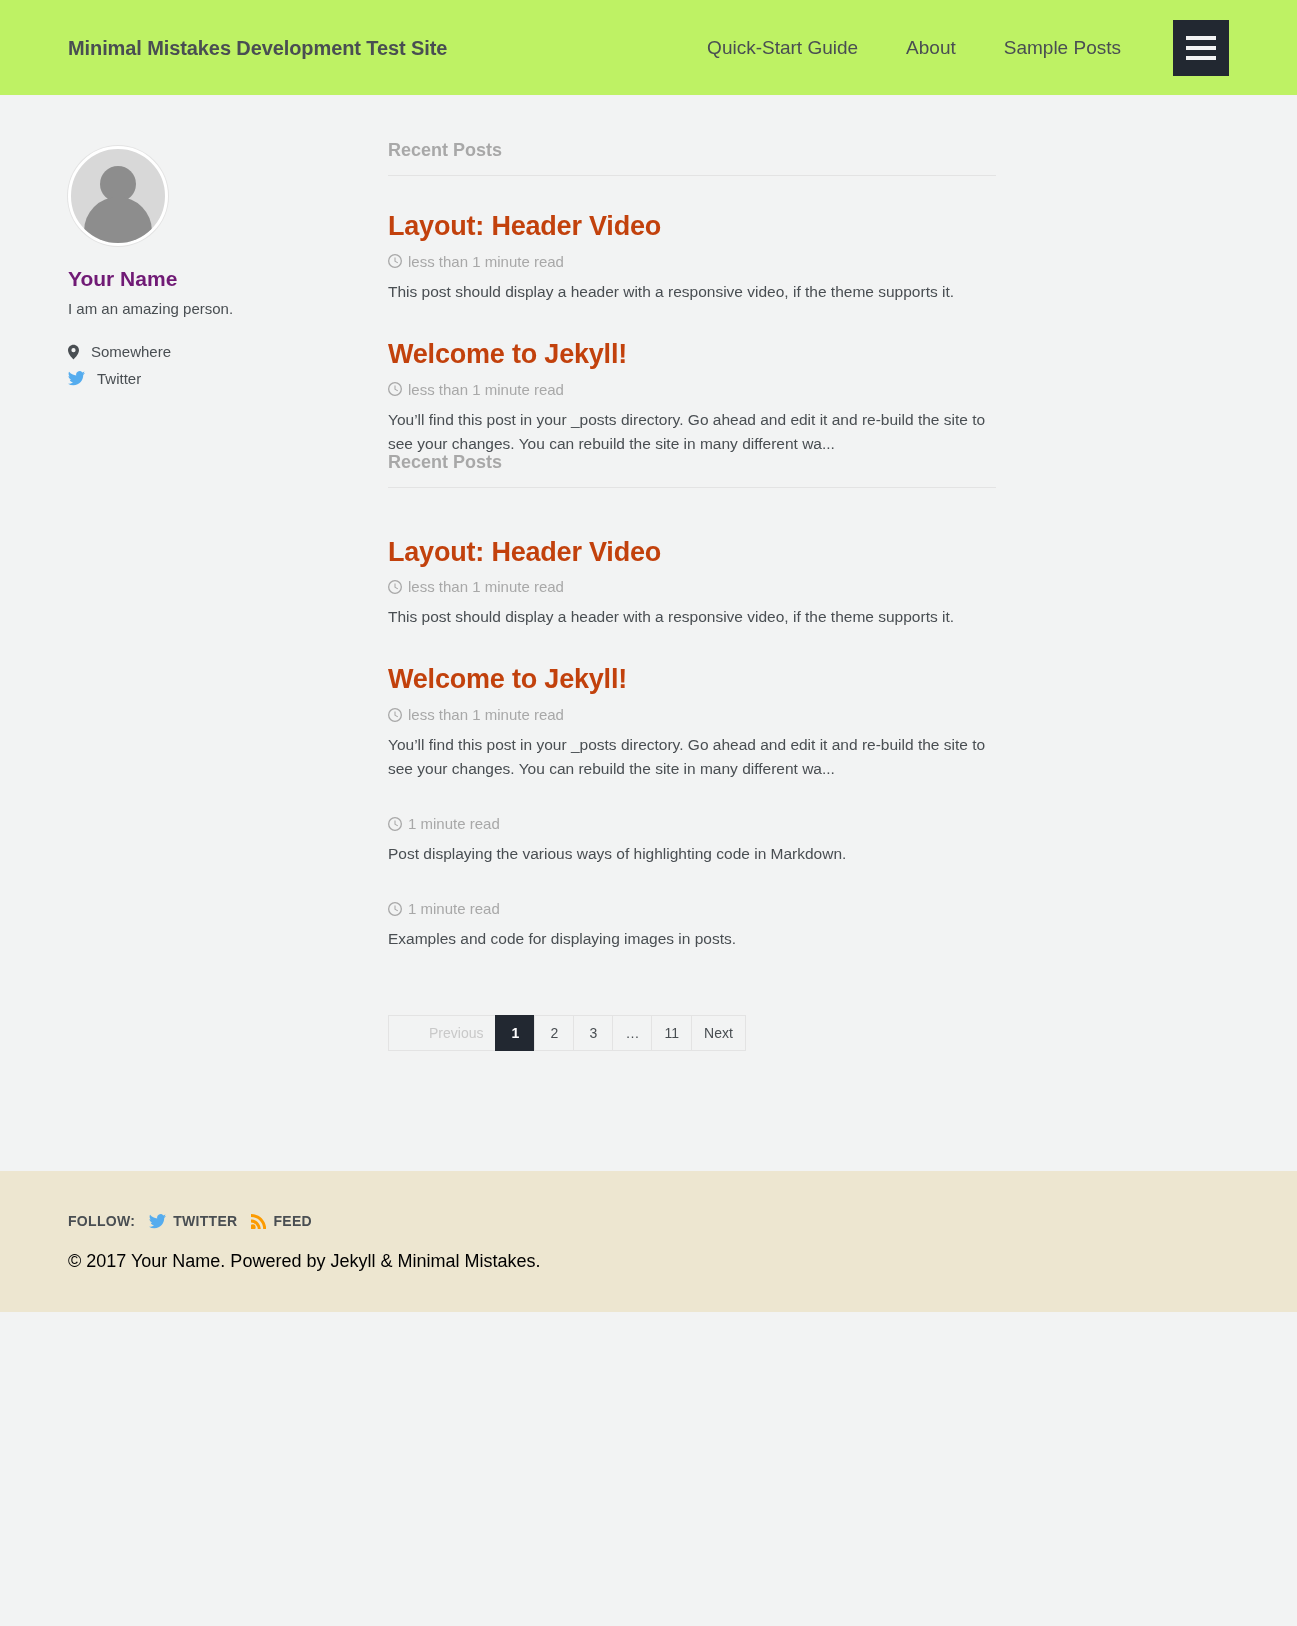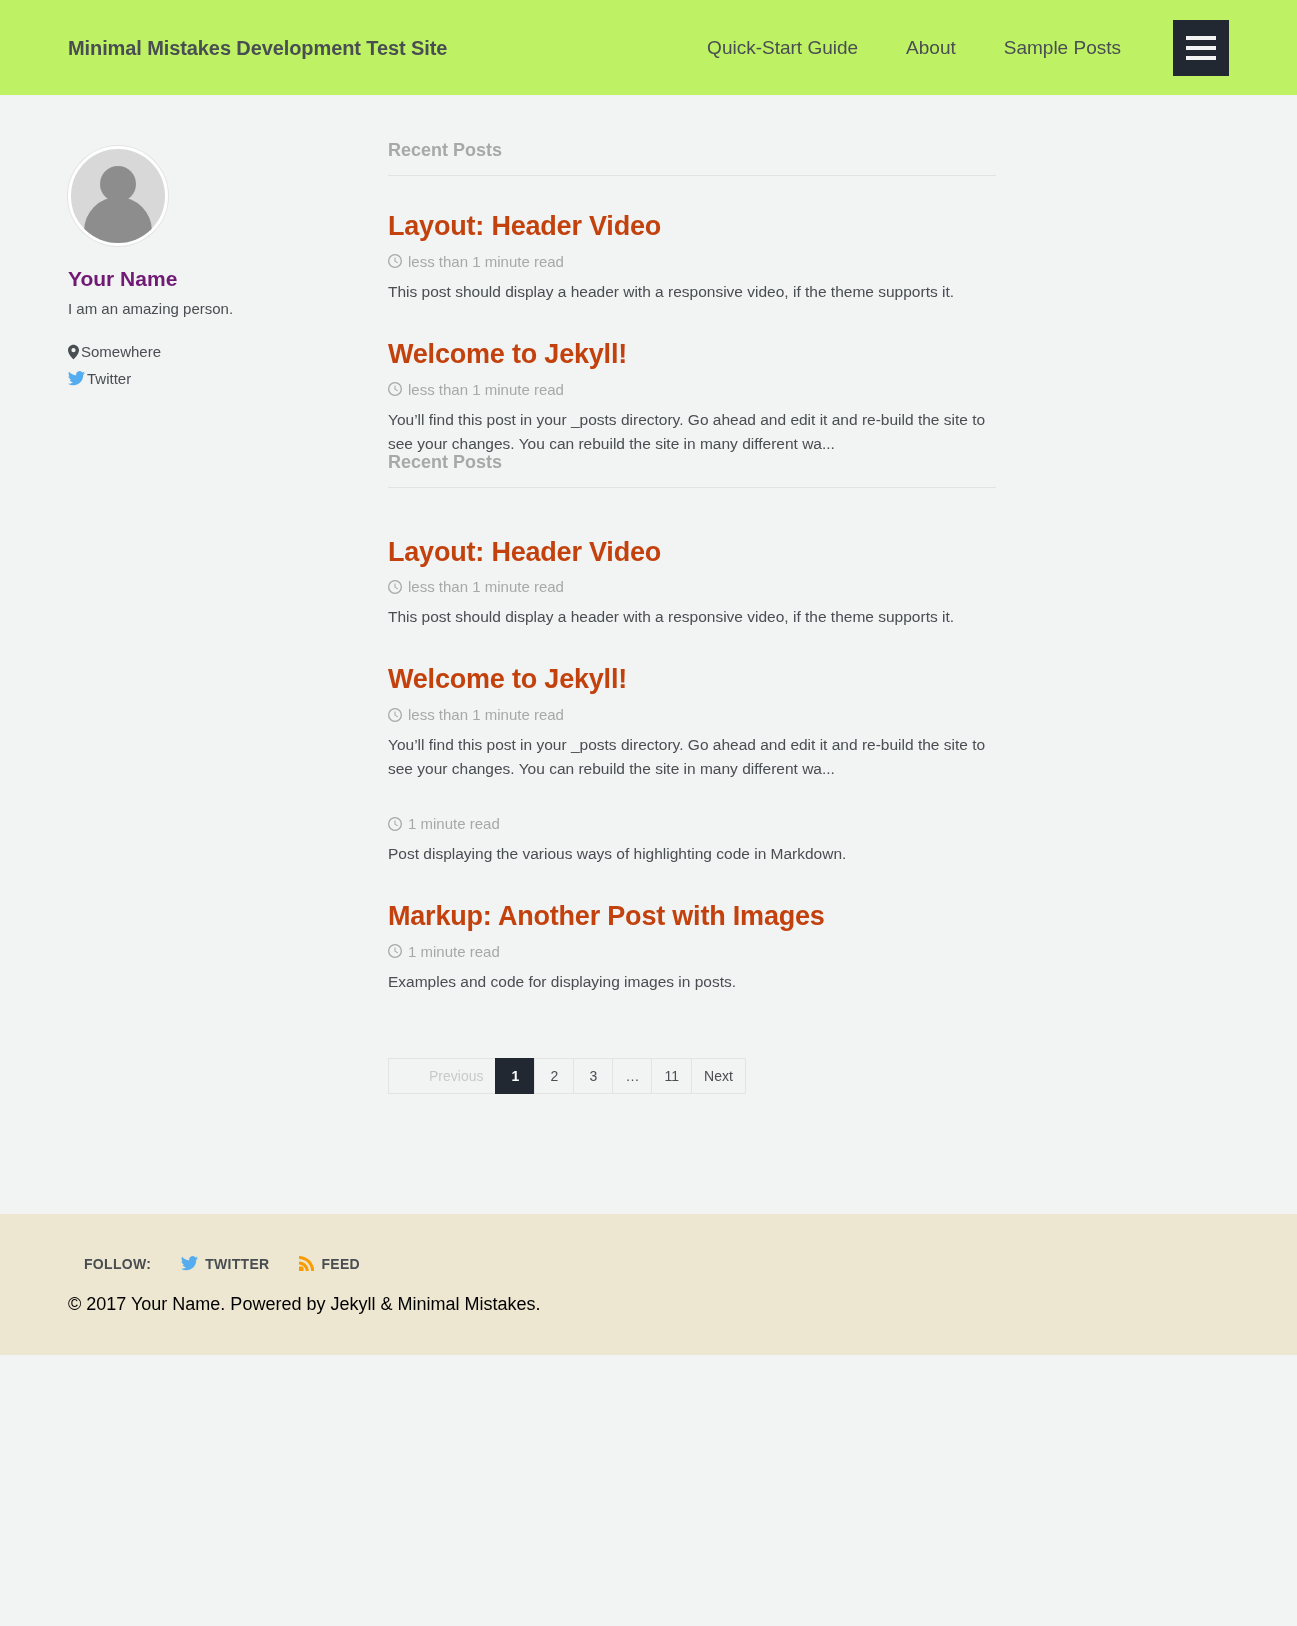--- a/index.html
+++ b/index.html
@@ -137,21 +137,21 @@
   .author-links {
     list-style: none;
     padding: 0;
     margin: 26px 0 0 0;
   }
   .author-links li {
     margin-bottom: 10px;
     font-size: 15px;
     display: flex;
     align-items: center;
-    gap: 2px;
+    gap: 12px;
   }
   .author-links a {
     color: #494e52;
     text-decoration: none;
   }
   .icon-pin {
     width: 11px;
     height: 16px;
     position: relative;
     display: inline-block;
@@ -261,24 +261,23 @@
     padding: 42px 0 40px 0;
   }
   .footer-inner {
     max-width: 1225px;
     margin: 0 auto;
     padding: 0 32px;
   }
   .social-row {
     display: flex;
     align-items: center;
-    gap: 30px;
+    gap: 14px;
     font-size: 14px;
     letter-spacing: 0.3px;
-    margin-left: 16px;
   }
   .follow-label {
     font-weight: bold;
     color: #494e52;
     text-transform: uppercase;
   }
   .social-item {
     display: inline-flex;
     align-items: center;
     gap: 7px;
@@ -416,21 +415,20 @@
             <svg viewBox="0 0 16 16" width="14" height="14" fill="currentColor">
                 <path d="M8 0a8 8 0 1 0 0 16A8 8 0 0 0 8 0zm0 14.5A6.5 6.5 0 1 1 8 1.5a6.5 6.5 0 0 1 0 13zM8.6 4H7.4v4.6l3.5 2.1.6-1-2.9-1.7z"></path>
               </svg>
           </span>
           <span>1 minute read</span>
         </p>
         <p class="post-excerpt">Post displaying the various ways of highlighting code in Markdown.</p>
       </article>
 
       <article class="post-item">
-        <h2 class="post-title"><a href="#">Markup: Another Post with Images</a></h2>
         <p class="post-meta">
           <span class="icon-clock">
             <svg viewBox="0 0 16 16" width="14" height="14" fill="currentColor">
                 <path d="M8 0a8 8 0 1 0 0 16A8 8 0 0 0 8 0zm0 14.5A6.5 6.5 0 1 1 8 1.5a6.5 6.5 0 0 1 0 13zM8.6 4H7.4v4.6l3.5 2.1.6-1-2.9-1.7z"></path>
               </svg>
           </span>
           <span>1 minute read</span>
         </p>
         <p class="post-excerpt">Examples and code for displaying images in posts.</p>
       </article>

